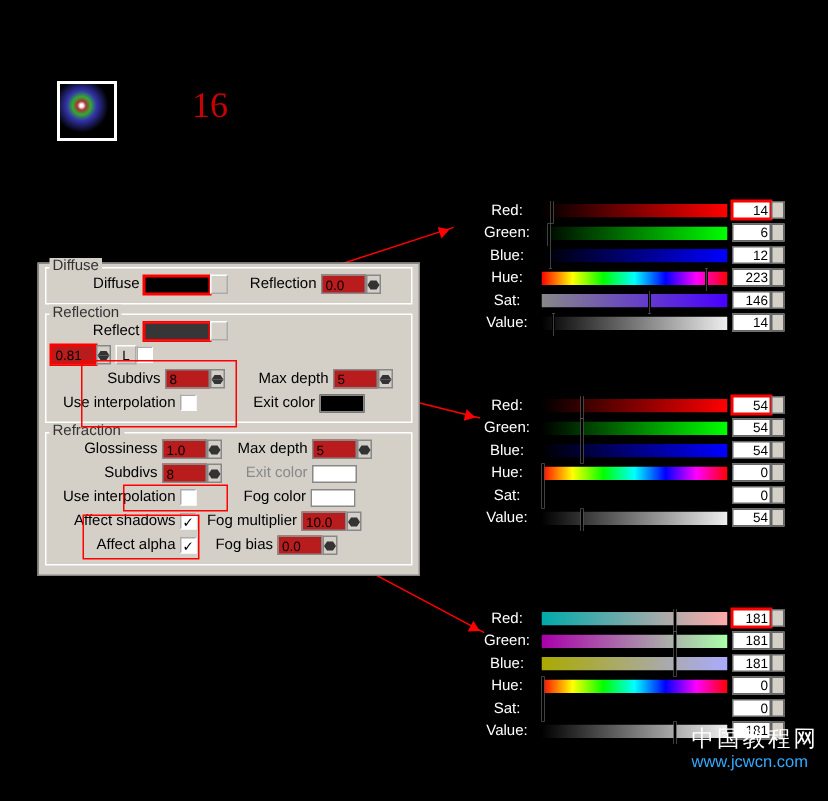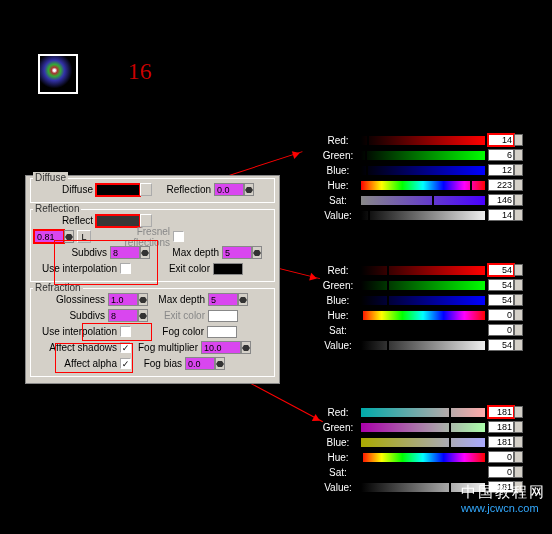--- a/index.html
+++ b/index.html
@@ -6,21 +6,21 @@
 body{background:#000;width:552px;height:534px;position:relative;overflow:hidden}
 .thumb{position:absolute;left:38px;top:54px;width:40px;height:40px;border:2px solid #fff;background:radial-gradient(circle at 40% 40%,#fff 1px,#a33 3px,#3a3 6px,#33a 10px,#000 18px)}
 .big-num{position:absolute;left:128px;top:58px;color:#c00;font-size:24px;font-family:serif}
 .panel{position:absolute;left:25px;top:175px;width:255px;background:#d4d0c8;border:1px solid #888}
 .grp{margin:2px 4px 6px 4px;border:1px solid #fff;padding:2px 3px 4px 3px;position:relative}
 .grp-title{position:absolute;top:-7px;left:2px;background:#d4d0c8;padding:0 2px;color:#333;font-size:10px}
 .row{display:flex;align-items:center;height:15px;margin:1px 0}
 .lbl{text-align:right;padding-right:3px;font-size:10px;color:#000}
 .lbl.dim{color:#888}
 .sw{height:12px;border:1px solid #888;background:#000}
-.inp{height:13px;border:1px solid #888;background:#d946ef;font-size:9px;padding:0 2px;display:flex;align-items:center}
+.inp{height:13px;border:1px solid #888;background:#b91c1c;font-size:9px;padding:0 2px;display:flex;align-items:center}
 .spin{width:10px;height:13px;background:#d4d0c8;border:1px solid #888;display:flex;flex-direction:column}
 .spin::before,.spin::after{content:"";flex:1;border:2px solid transparent}
 .spin::before{border-bottom:3px solid #333}
 .spin::after{border-top:3px solid #333}
 .btn{height:13px;background:#d4d0c8;border:1px outset #fff;font-size:9px;display:flex;align-items:center;justify-content:center}
 .chk{width:11px;height:11px;border:1px inset #fff;background:#fff;display:flex;align-items:center;justify-content:center;font-size:9px}
 .redbox{border:1px solid #f00 !important;outline:1px solid #f00}
 .rb{position:absolute;border:1px solid #f00;pointer-events:none}
 
 .cpick{position:absolute;width:205px;background:transparent}
@@ -76,21 +76,20 @@
     <div class="grp-title">Reflection</div>
     <div class="row">
       <div class="lbl" style="width:62px">Reflect</div>
       <div class="sw redbox" style="width:44px;background:#363636"></div>
       <div class="btn" style="width:12px"></div>
     </div>
     <div class="row">
       <div class="inp redbox" style="width:30px">0.81</div>
       <div class="spin"></div>
       <div class="btn" style="width:14px;margin-left:3px">L</div>
-      <div class="lbl dim" style="width:82px">Fresnel reflections</div>
       <div class="chk"></div>
     </div>
     <div class="row">
       <div class="lbl" style="width:76px">Subdivs</div>
       <div class="inp" style="width:30px">8</div>
       <div class="spin"></div>
       <div class="lbl" style="width:72px">Max depth</div>
       <div class="inp" style="width:30px">5</div>
       <div class="spin"></div>
     </div>
@@ -122,21 +121,21 @@
     <div class="row">
       <div class="lbl" style="width:86px">Use interpolation</div>
       <div class="chk"></div>
       <div class="lbl" style="width:76px">Fog color</div>
       <div class="sw" style="width:30px;background:#fff"></div>
     </div>
     <div class="row">
       <div class="lbl" style="width:86px">Affect shadows</div>
       <div class="chk">✓</div>
       <div class="lbl" style="width:70px">Fog multiplier</div>
-      <div class="inp" style="width:40px">10.0</div>
+      <div class="inp" style="width:30px">10.0</div>
       <div class="spin"></div>
     </div>
     <div class="row">
       <div class="lbl" style="width:86px">Affect alpha</div>
       <div class="chk">✓</div>
       <div class="lbl" style="width:54px">Fog bias</div>
       <div class="inp" style="width:30px">0.0</div>
       <div class="spin"></div>
     </div>
     <div class="rb" style="left:24px;bottom:3px;width:78px;height:30px"></div>

